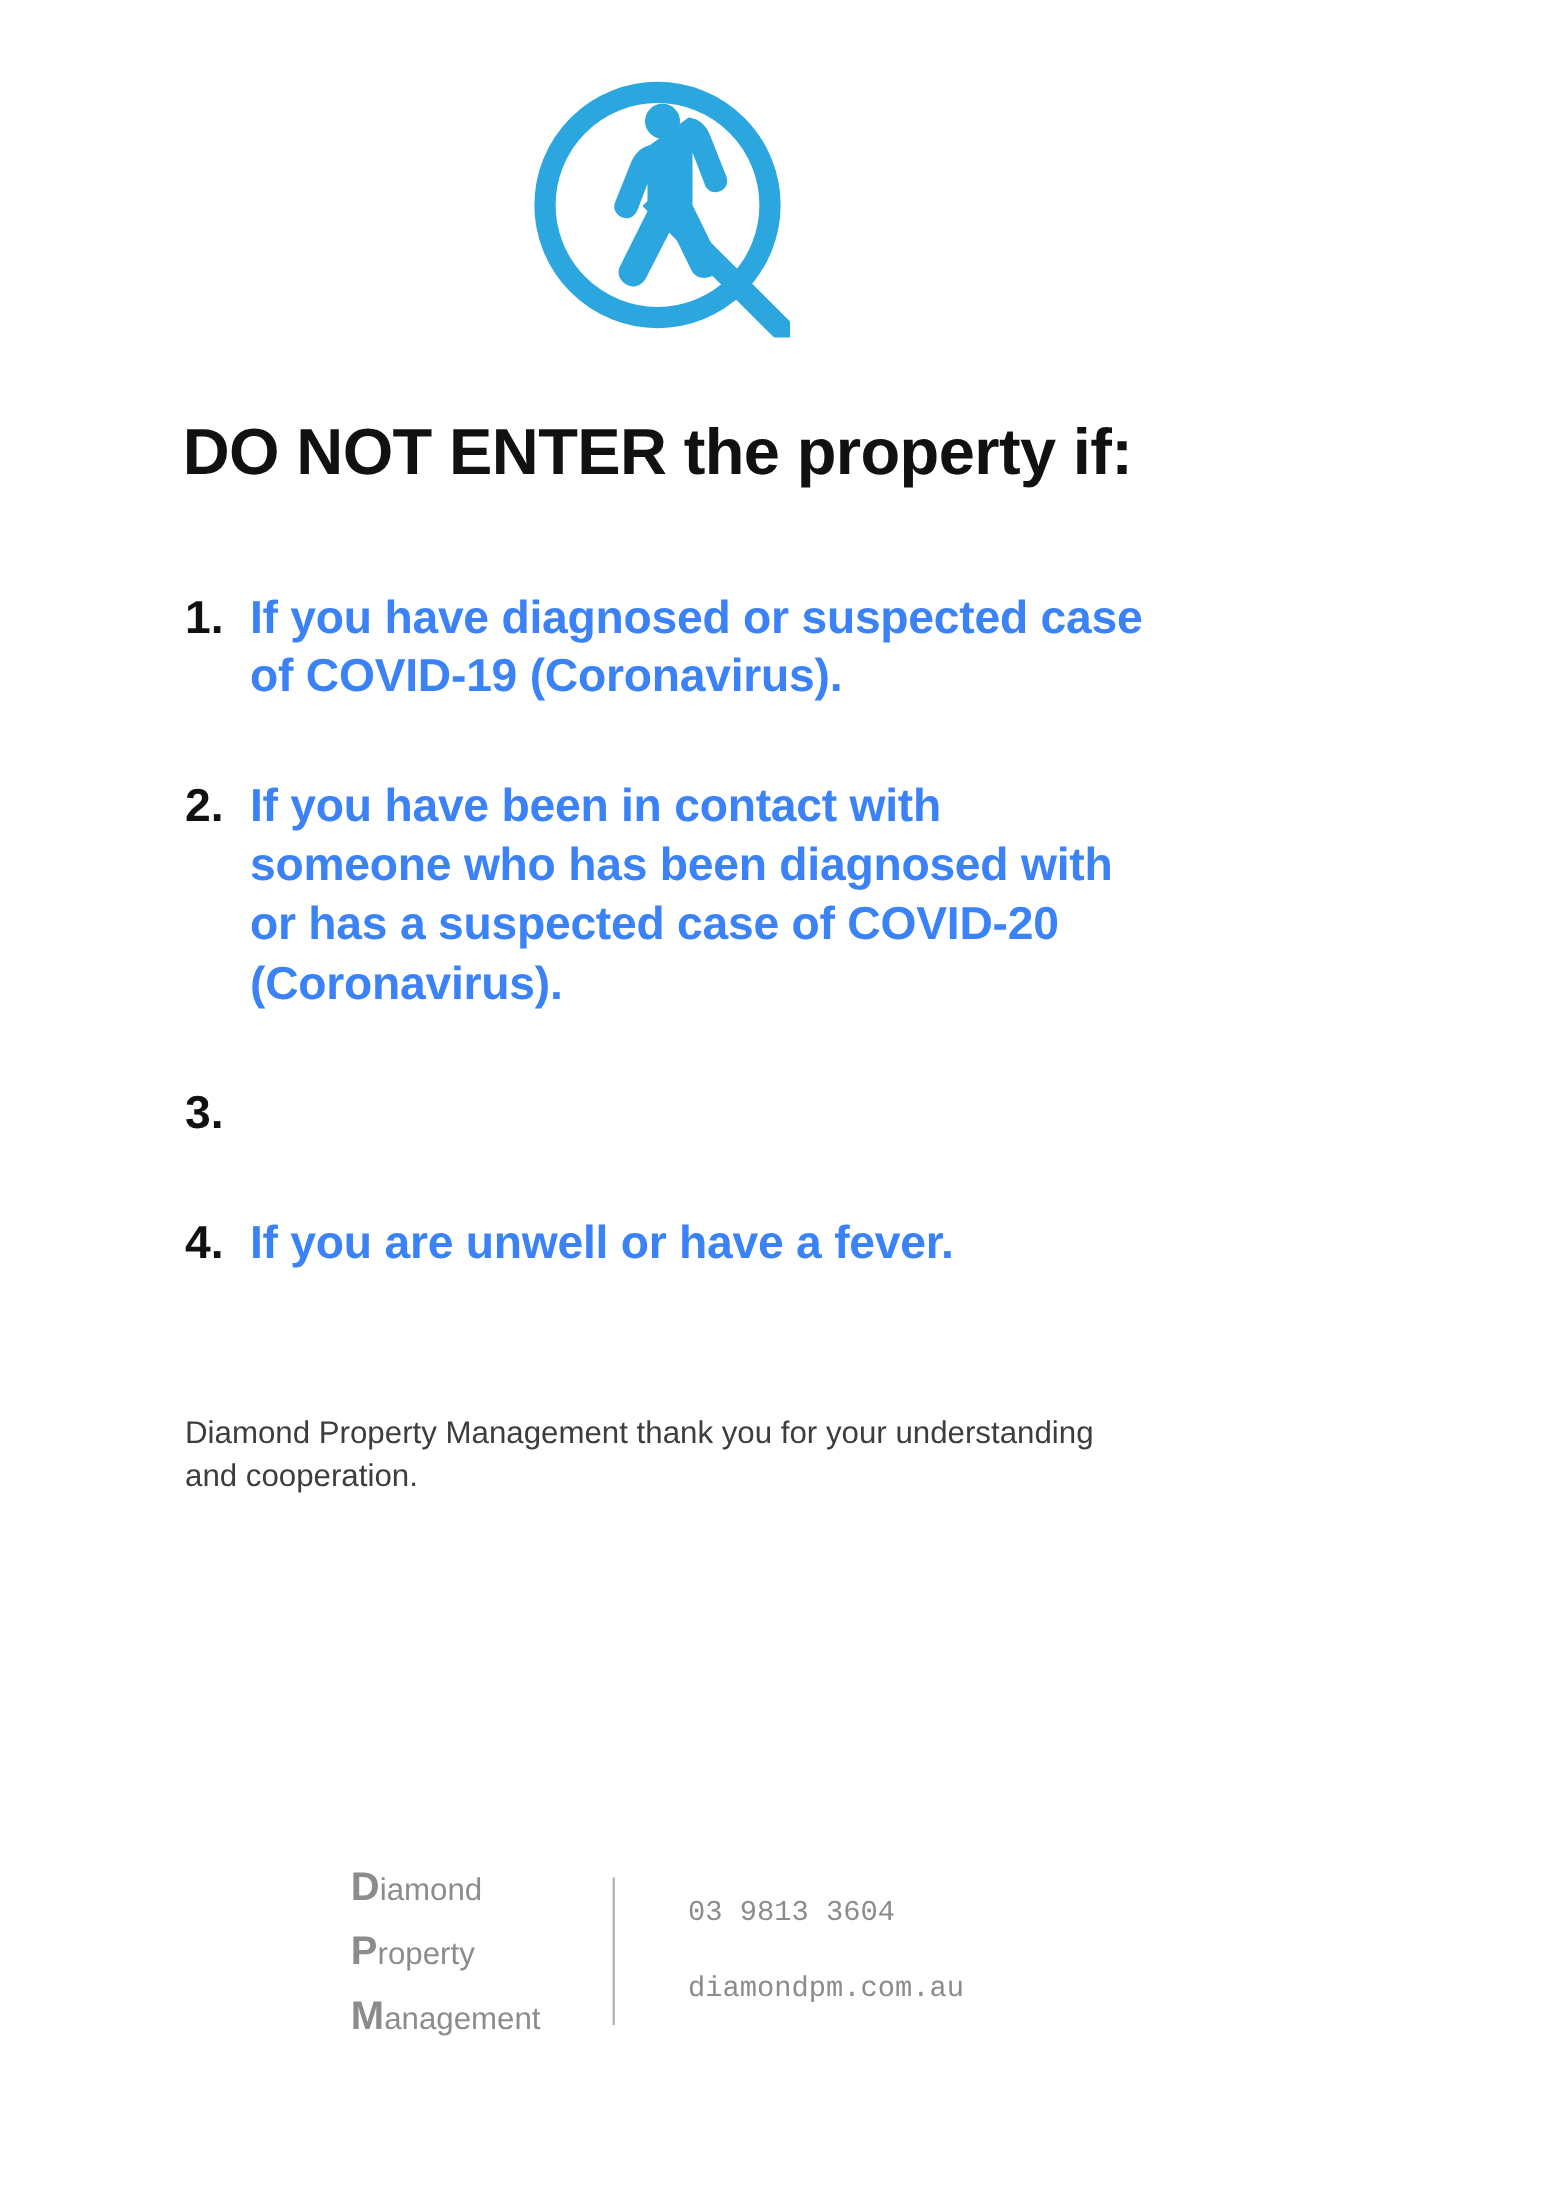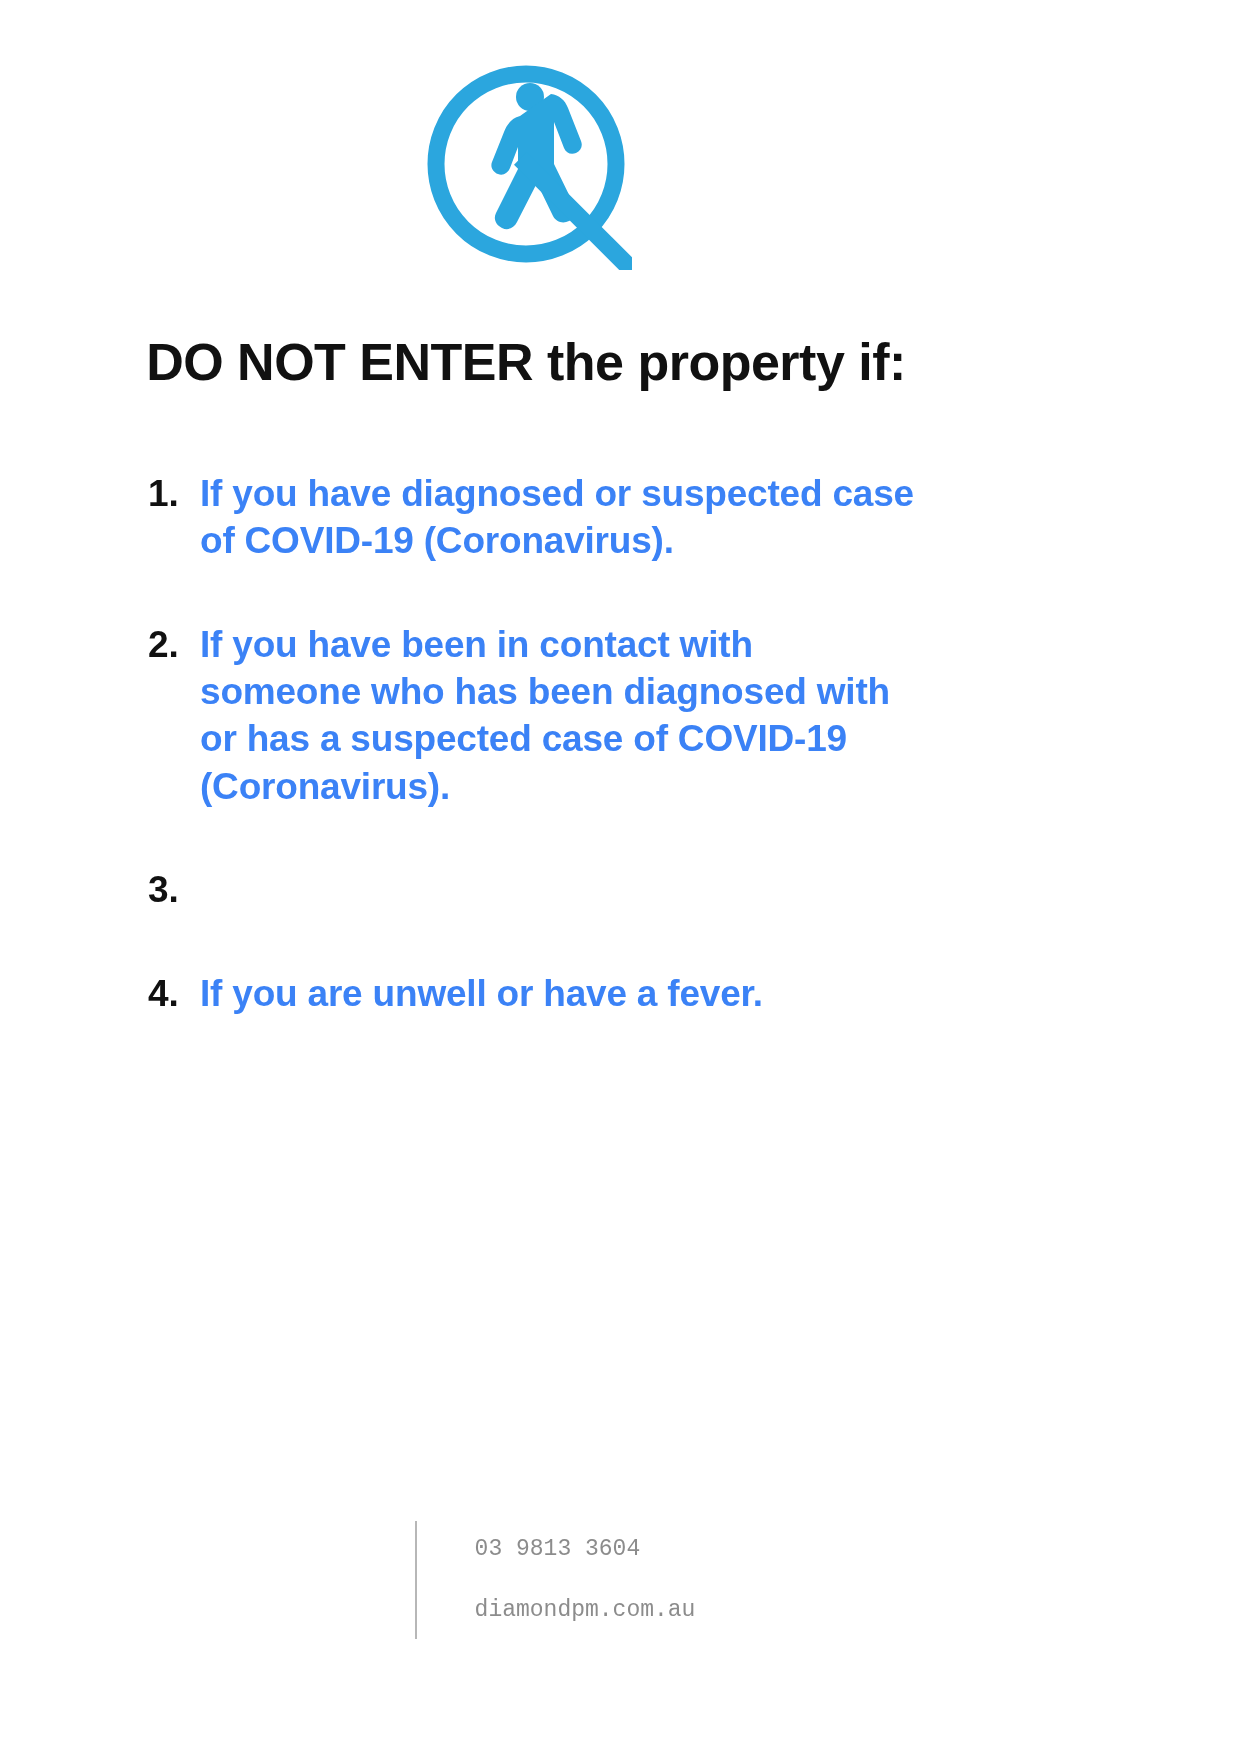--- a/index.html
+++ b/index.html
@@ -148,33 +148,45 @@
     <span class="bold-part">DO NOT ENTER</span><span> the property if:</span>
   </div>
 
   <div class="list">
     <div class="item">
       <div class="item-num">1.</div>
       <div class="item-text">If you have diagnosed or suspected case of COVID-19 (Coronavirus).</div>
     </div>
     <div class="item">
       <div class="item-num">2.</div>
-      <div class="item-text">If you have been in contact with someone who has been diagnosed with or has a suspected case of COVID-19 (Coronavirus).</div>
+      <div class="item-text">If you have been in contact with someone who has been diagnosed with or has a suspected case of COVID-20 (Coronavirus).</div>
     </div>
     <div class="item">
       <div class="item-num">3.</div>
     </div>
     <div class="item">
       <div class="item-num">4.</div>
       <div class="item-text">If you are unwell or have a fever.</div>
     </div>
   </div>
 
+  <div class="note">Diamond Property Management thank you for your understanding and cooperation.</div>
 
   <div class="footer">
+    <div class="logo">
+      <div class="logo-line">
+        <span class="cap">D</span><span>iamond</span>
+      </div>
+      <div class="logo-line">
+        <span class="cap">P</span><span>roperty</span>
+      </div>
+      <div class="logo-line">
+        <span class="cap">M</span><span>anagement</span>
+      </div>
+    </div>
 
     <div class="divider"></div>
 
     <div class="contact">
       <div class="phone">03 9813 3604</div>
       <div class="web">diamondpm.com.au</div>
     </div>
   </div>
 
 </div>

